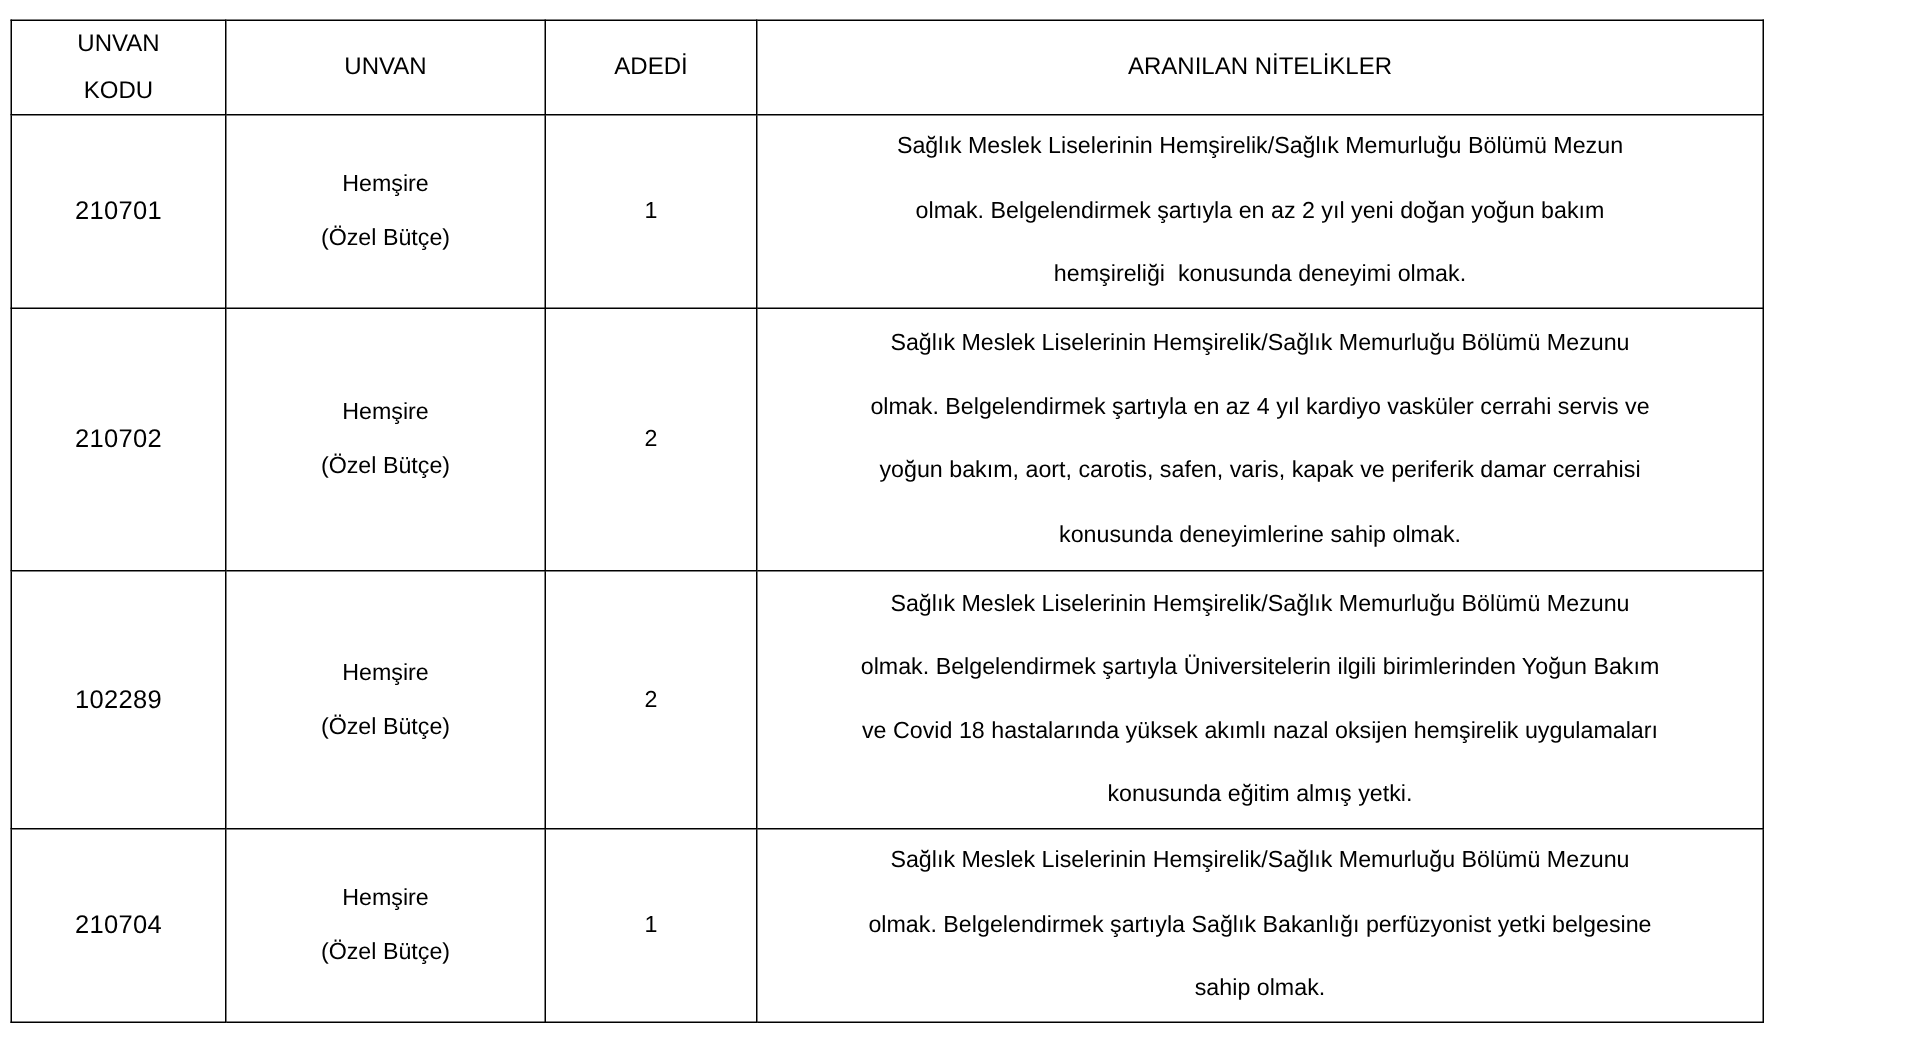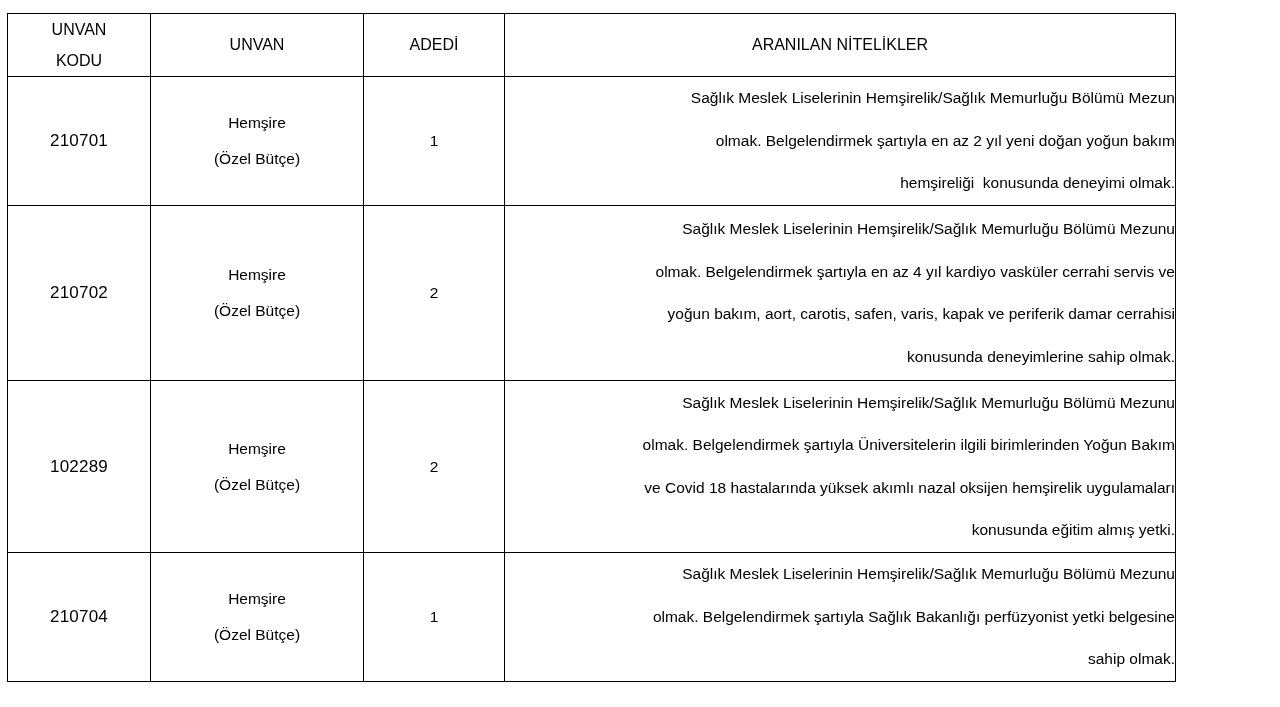--- a/index.html
+++ b/index.html
@@ -71,21 +71,21 @@
   .cell-title .t1,
   .cell-title .t2 {
     display: block;
     text-align: center;
   }
   .cell-count {
     text-align: center;
     font-size: 15.5px;
   }
   .cell-quals {
-    text-align: right;
+    text-align: center;
     font-size: 15.5px;
     padding: 0 8px 0 7px;
   }
   .qual-lines {
     line-height: 42.5px;
   }
   .qual-lines .ql {
     display: block;
     white-space: pre;
   }

